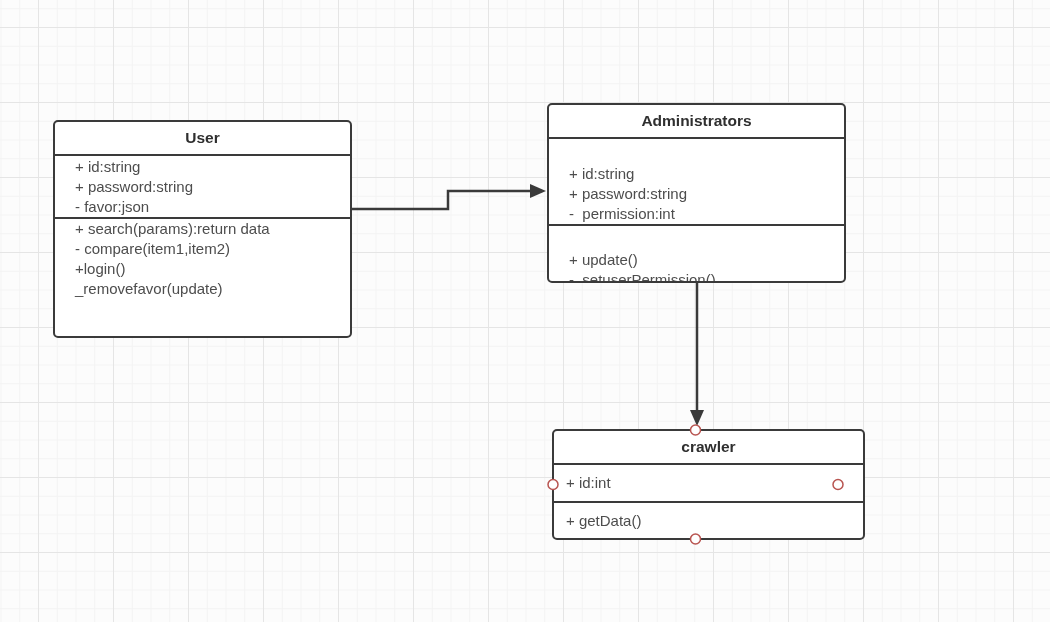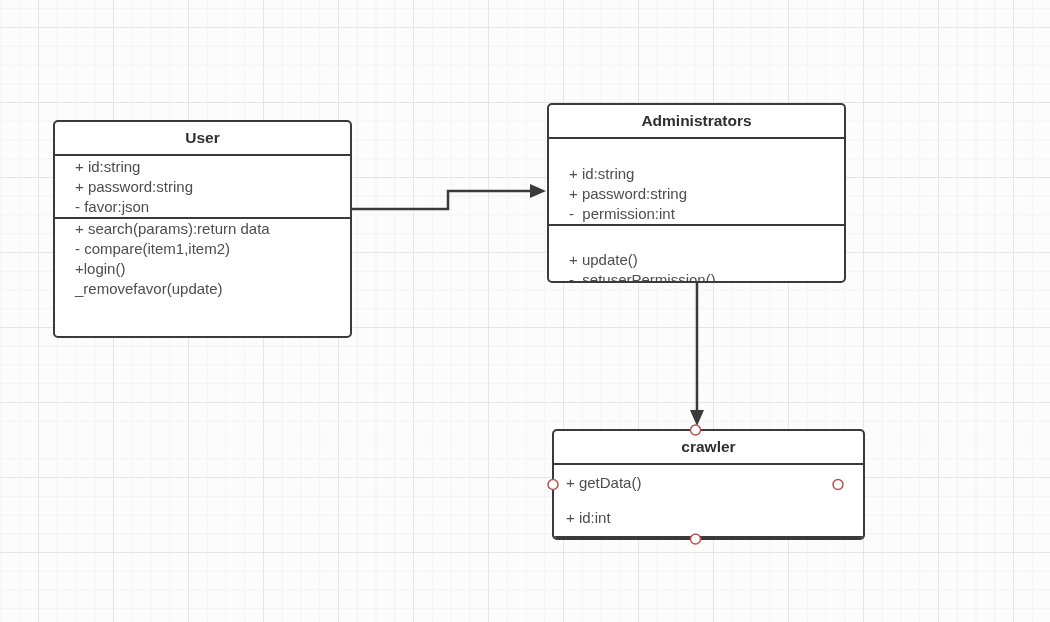--- a/index.html
+++ b/index.html
@@ -92,25 +92,25 @@
       </div>
     <div class="uml-section sec-methods">
         <div class="uml-line">+ update()</div>
         <div class="uml-line">-  setuserPermission()</div>
         <div class="uml-line">+reIndex()</div>
       </div>
   </div>
 
   <div class="uml-class crawler" style="left:552px; top:429px; width:313px; height:111px;">
     <div class="uml-title">crawler</div>
+    <div class="uml-section with-sep sec-attr-single sec-single">
+        <div class="uml-line">+ id:int</div>
+      </div>
     <div class="uml-section sec-methods sec-single">
         <div class="uml-line">+ getData()</div>
-      </div>
-    <div class="uml-section with-sep sec-attr-single sec-single">
-        <div class="uml-line">+ id:int</div>
       </div>
   </div>
 
   <svg class="connector-layer" width="1050" height="622" viewBox="0 0 1050 622">
     <g>
       <path d="M352 209 H448 V191 H531" fill="none" stroke="#3a3a3a" stroke-width="2.5"></path>
       <path d="M546 191 L530 184 L530 198 Z" fill="#3a3a3a"></path>
     </g>
     <g>
       <path d="M697 282 V411" fill="none" stroke="#3a3a3a" stroke-width="2.5"></path>

